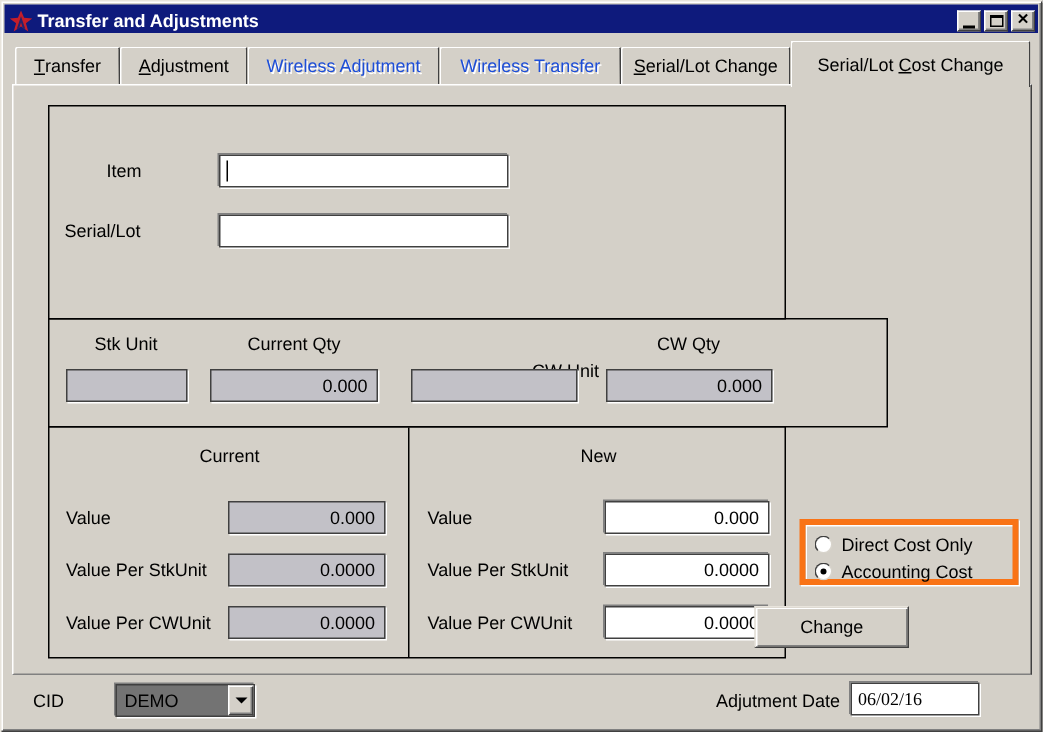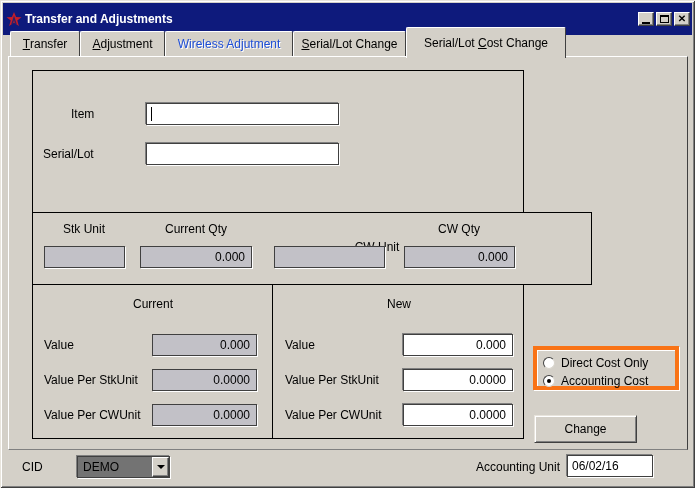--- a/index.html
+++ b/index.html
@@ -6,21 +6,21 @@
   *{box-sizing:border-box;}
   .window{
     position:relative;width:695px;height:488px;background:#d4d0c8;
     font-family:"Liberation Sans",sans-serif;font-size:12px;color:#000;
     box-shadow:inset 1px 1px 0 #e8e4dc, inset -1px -1px 0 #404040,
                inset 2px 2px 0 #ffffff, inset -2px -2px 0 #808080;
     overflow:hidden;
   }
   
   .titlebar{position:absolute;left:3px;top:3px;right:3px;height:19px;
-    background:#0e1a7c;display:flex;align-items:center;padding:16px 2px;}
+    background:#0e1a7c;display:flex;padding:4px 2px;}
   .app-icon{width:16px;height:15px;margin:0 3px 0 1px;flex:0 0 auto;}
   .title-text{color:#fff;font-weight:bold;font-size:12px;white-space:pre;flex:1;}
   .winbtn{width:16px;height:14px;background:#d4d0c8;margin-left:2px;
     border:1px solid;border-color:#ffffff #404040 #404040 #ffffff;
     box-shadow:inset -1px -1px 0 #808080;
     display:flex;align-items:center;justify-content:center;padding:0;}
   .glyph-min{width:8px;height:2px;background:#000;margin-top:7px;}
   .glyph-max{width:9px;height:8px;border:1px solid #000;border-top:2px solid #000;}
   .glyph-close{font-size:10px;font-weight:bold;line-height:10px;}
   
@@ -98,20 +98,23 @@
         <span>ransfer</span>
     </div>
     <div class="tab" style="width:85px">
       <span></span>
         <span class="accel">A</span>
         <span>djustment</span>
     </div>
     <div class="tab disabled" style="width:128px">
       <span>Wireless Adjutment</span>
     </div>
+    <div class="tab disabled" style="width:121px">
+      <span>Wireless Transfer</span>
+    </div>
     <div class="tab" style="width:113px">
       <span></span>
         <span class="accel">S</span>
         <span>erial/Lot Change</span>
     </div>
     <div class="tab active" style="width:160px">
       <span>Serial/Lot </span>
         <span class="accel">C</span>
         <span>ost Change</span>
     </div>
@@ -165,26 +168,26 @@
       <div class="radiorow" style="top:5px;">
         <span class="radio"></span>
         <span class="rlabel">Direct Cost Only</span>
       </div>
       <div class="radiorow" style="top:23px;">
         <span class="radio on"></span>
         <span class="rlabel">Accounting Cost</span>
       </div>
     </div>
 
-    <button class="pushbtn" style="left:525px;top:347px;width:103px;height:28px;margin-top:11px;">Change</button>
+    <button class="pushbtn" style="left:494px;top:347px;width:103px;height:28px;">Change</button>
   </div>
 
   <div class="lbl" style="left:22px;top:460px;">CID</div>
   <div class="combo" style="left:77px;top:456px;width:93px;height:22px;">
     <div class="combo-value">DEMO</div>
     <button class="combo-btn">
       <span class="arrow-down"></span>
     </button>
   </div>
-  <div class="lbl" style="left:420px;top:460px;width:140px;text-align:right;">Accounting Unit</div>
-  <input class="tf" style="left: 567px; top: 455px; width: 86px; height: 22px;" value="06/02/16">
+  <div class="lbl" style="left:420px;top:460px;width:140px;text-align:right;">Adjutment Date</div>
+  <input class="tf" style="left: 567px; top: 455px; width: 86px; height: 22px; font-family: Liberation Serif, serif;" value="06/02/16">
 
 </div>
 
 </body></html>

